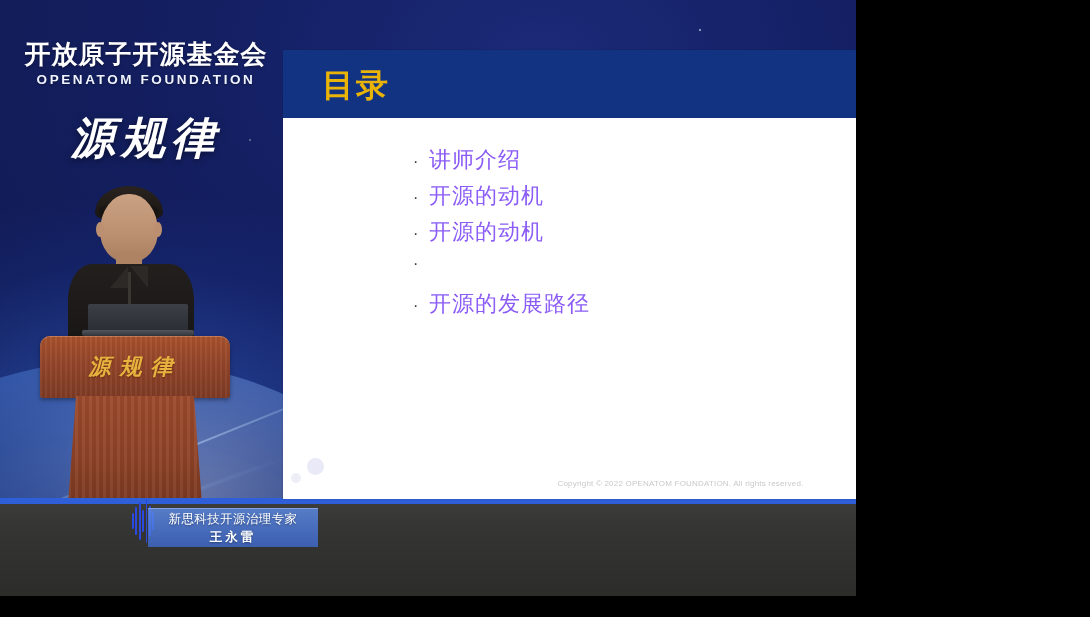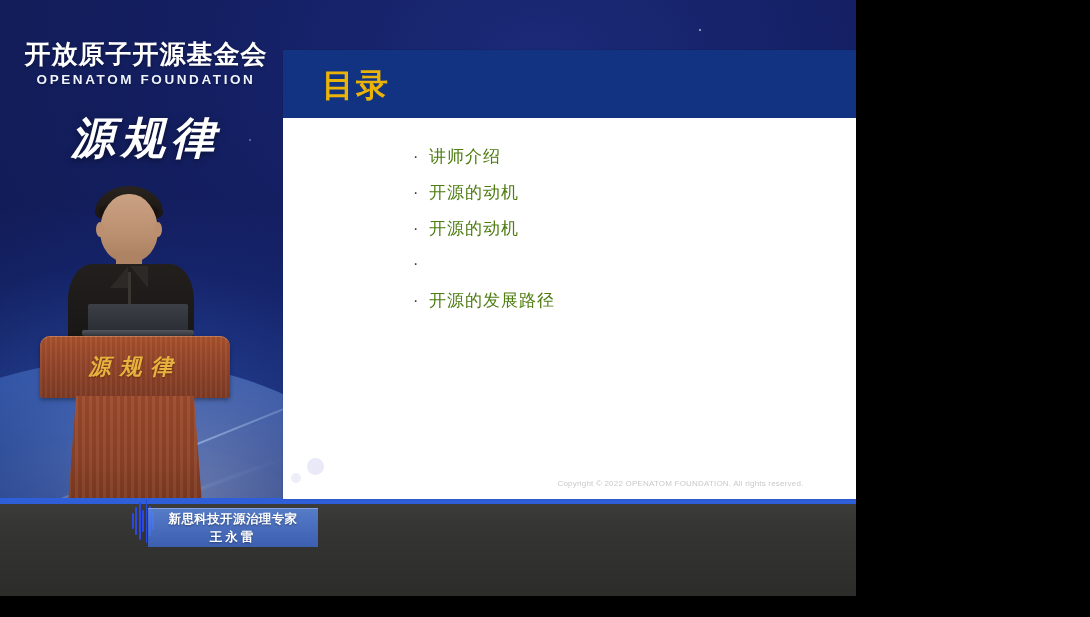--- a/index.html
+++ b/index.html
@@ -128,34 +128,34 @@
 
   
   .slide { position:absolute; left:283px; top:50px; width:795px; height:449px; background:#fff;
     box-shadow:0 0 0 1px rgba(0,0,0,.06); overflow:hidden; }
   .slide-header { position:absolute; left:0; top:0; width:100%; height:68px; background:#123381; }
   .slide-title { position:absolute; left:39px; top:14px; color:#eab308; font-weight:bold; font-size:32px; letter-spacing:2px; }
   .slide-body { position:absolute; left:0; top:68px; right:0; bottom:0; background:#fff; }
   .toc { position:absolute; left:130px; top:27px; }
   .toc-item { display:flex; align-items:baseline; height:36px; }
   .toc-dot { width:16px; color:#3a3a3a; font-size:16px; line-height:22px; }
-  .toc-text { color:#4d7c0f; font-size:17px; letter-spacing:1px; }
+  .toc-text { color:#8b5cf6; font-size:22px; letter-spacing:1px; }
   .blob1 { position:absolute; left:24px; bottom:24px; width:17px; height:17px; border-radius:50%; background:#e9e9f8; }
   .blob2 { position:absolute; left:8px; bottom:16px; width:10px; height:10px; border-radius:50%; background:#eeeef9; }
   .copyright { position:absolute; left:0; right:0; bottom:11px; text-align:center; color:#c9c9c9; font-size:8px; letter-spacing:.2px; }
   .pagenum { position:absolute; right:38px; bottom:10px; color:#bdbdbd; font-size:11px; }
 
   
   .wave { position:absolute; left:132px; top:495px; width:22px; height:52px; display:flex; align-items:center; gap:1.6px; }
   .wave i { display:block; width:2.6px; background:#2b49e0; border-radius:1px; }
   .caption-box { position:absolute; left:148px; top:508px; width:170px; height:39px;
     background:linear-gradient(180deg, rgba(92,140,235,.80), rgba(64,112,225,.72));
     border-top:1px solid rgba(190,215,255,.55);
     display:flex; flex-direction:column; align-items:center; justify-content:center; }
-  .cap-role { color:#fff; font-size:12.5px; font-weight:bold; letter-spacing:.4px; text-shadow:0 1px 2px rgba(0,0,0,.35); }
+  .cap-role { color:#fff; font-size:12.5px; font-weight:normal; letter-spacing:.4px; text-shadow:0 1px 2px rgba(0,0,0,.35); }
   .cap-name { color:#fff; font-size:12.5px; font-weight:bold; letter-spacing:3px; margin-top:1px; text-shadow:0 1px 2px rgba(0,0,0,.35); }
 
   
   .border-right { position:absolute; right:0; top:0; width:8px; height:617px; background:#000; }
   .border-bottom { position:absolute; left:0; bottom:0; width:1090px; height:21px; background:#000; }
 </style>
 </head>
 <body>
 
 <div id="stage">

